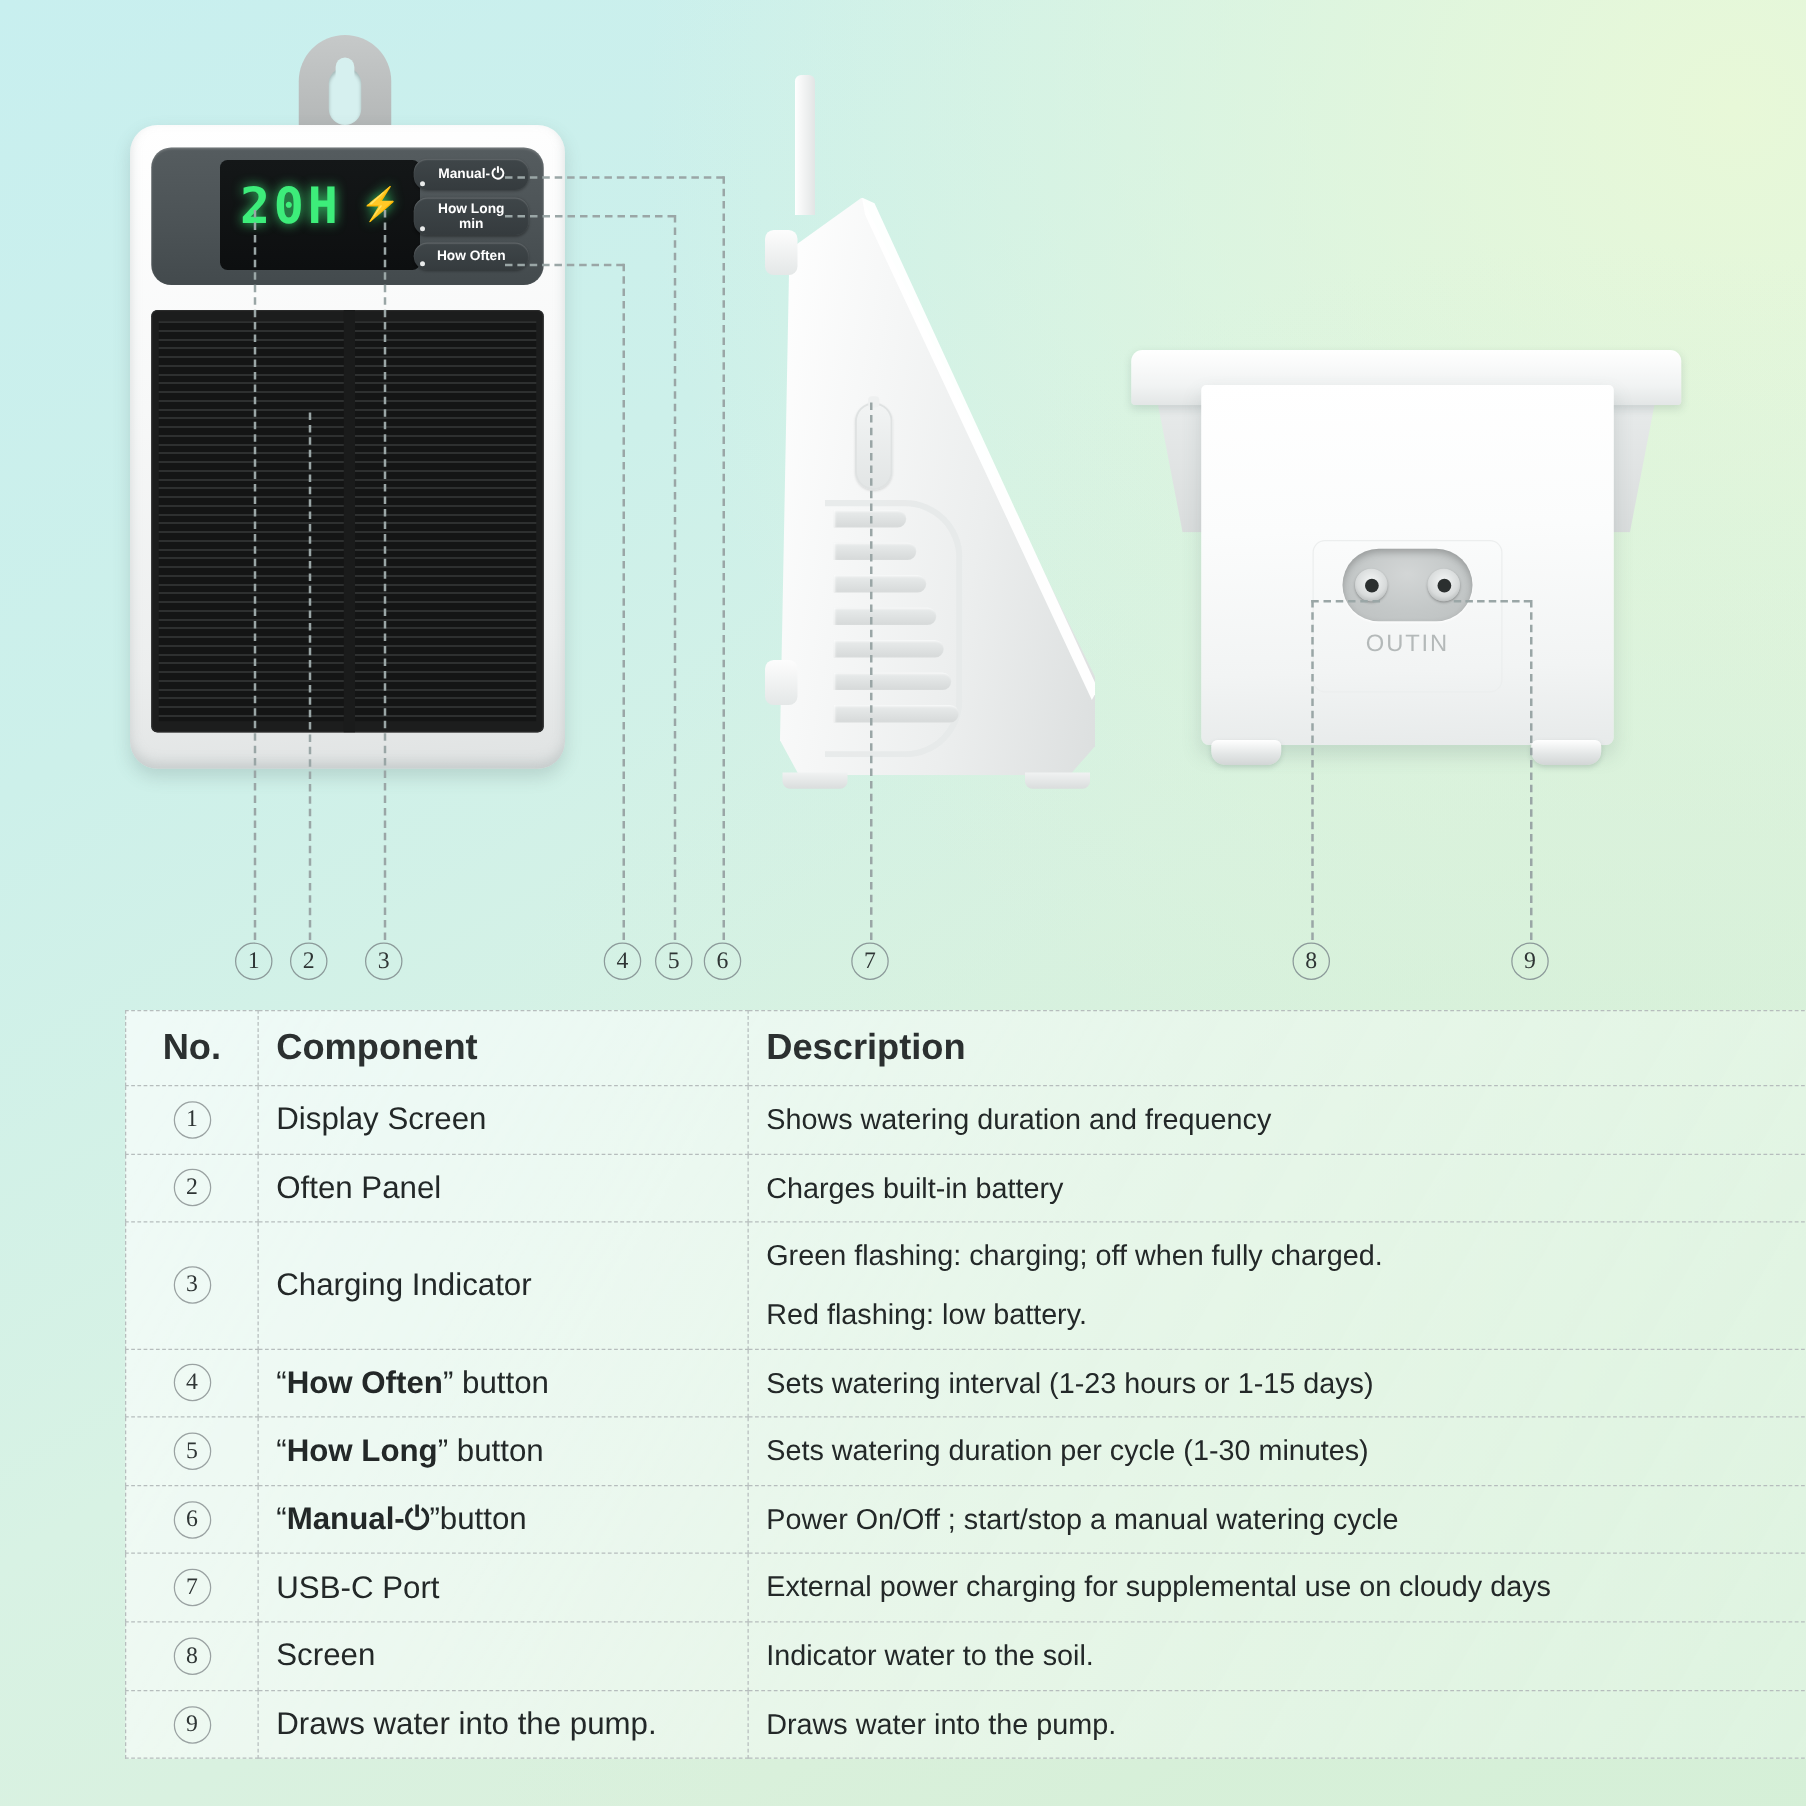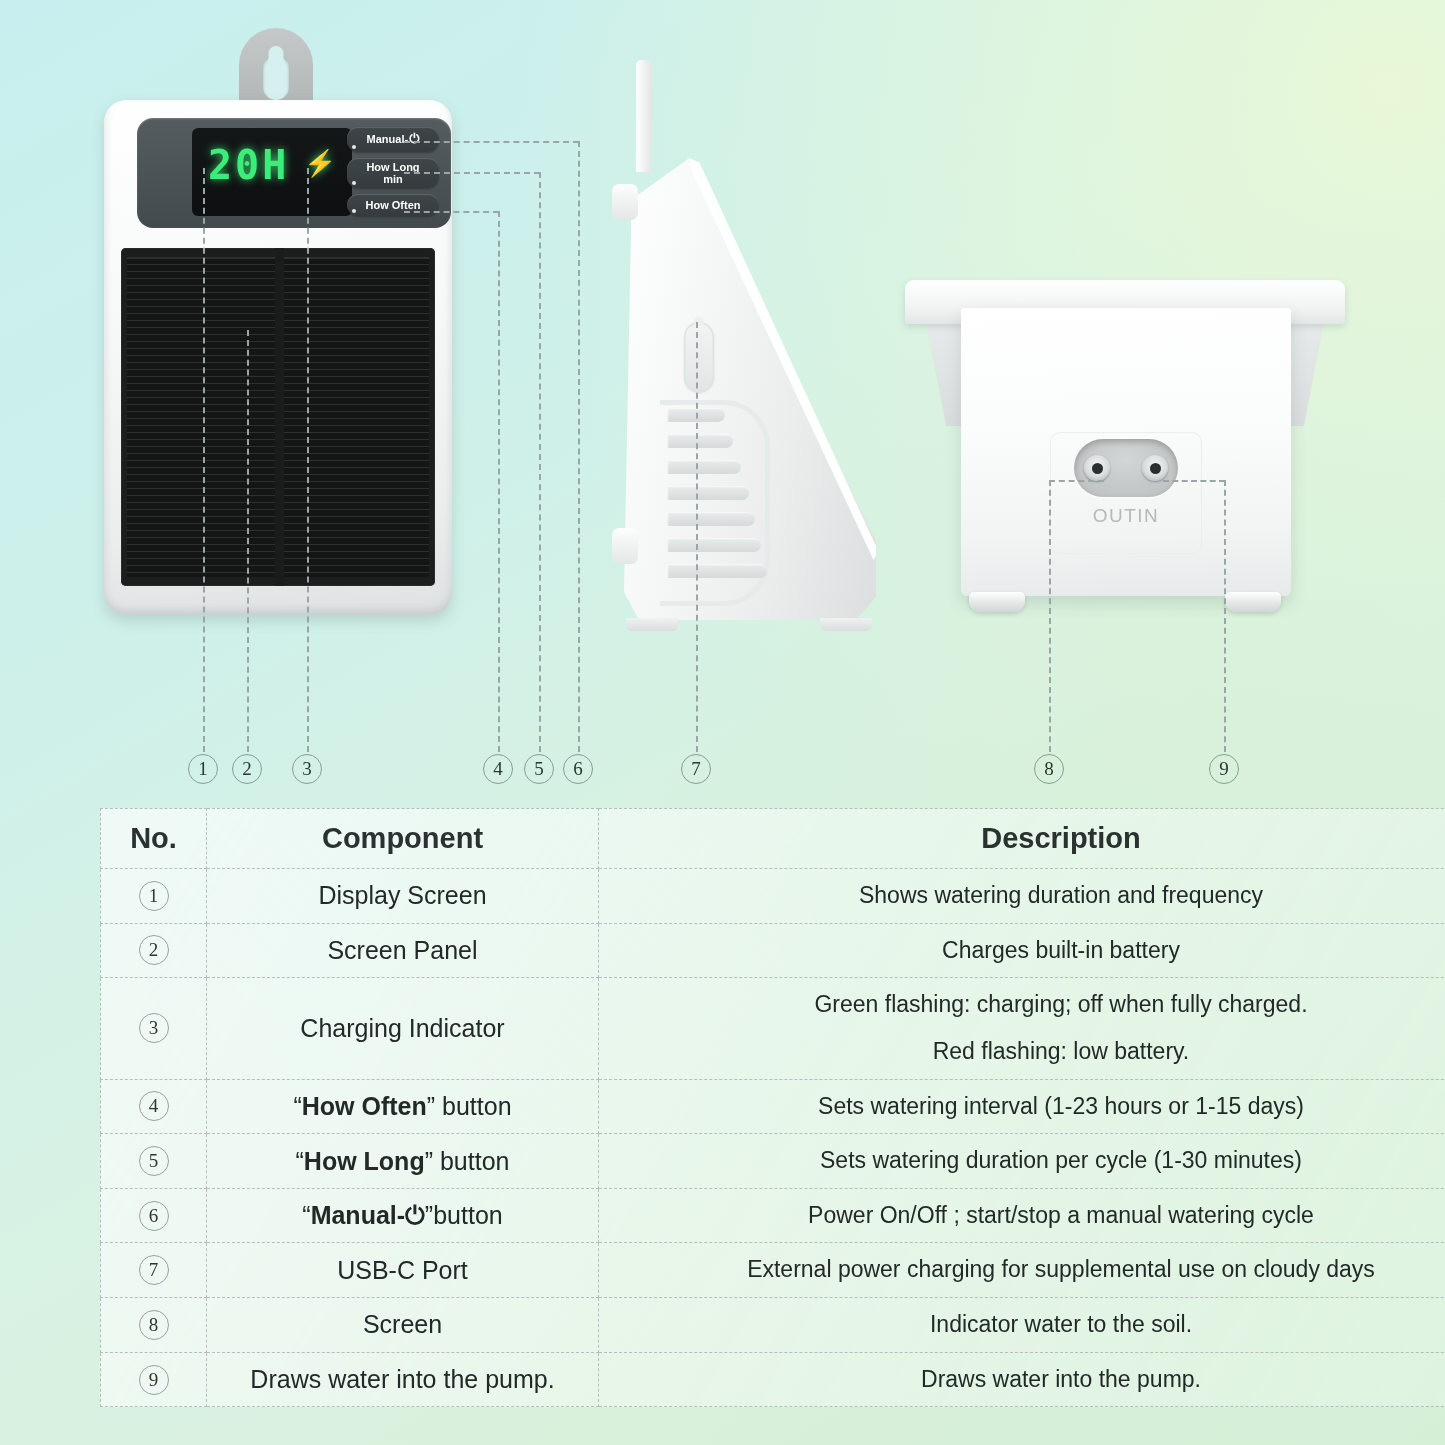--- a/index.html
+++ b/index.html
@@ -84,21 +84,20 @@
     box-shadow: 0 6px 14px rgba(80,100,100,.20), inset 0 -5px 9px rgba(150,160,160,.35);
   }
 
   .ctrl-panel {
     position: absolute;
     left: 17px; top: 18px;
     width: 314px; height: 110px;
     background: linear-gradient(180deg,#555c5f 0%, #4c5356 55%, #434a4d 100%);
     border-radius: 16px;
     box-shadow: inset 0 1px 2px rgba(255,255,255,.22);
-    margin-left: 16px;
   }
 
   .lcd {
     position: absolute;
     left: 55px; top: 10px;
     width: 160px; height: 88px;
     background: linear-gradient(180deg,#141718 0%, #0d0f10 100%);
     border-radius: 6px;
     overflow: hidden;
   }
@@ -350,21 +349,21 @@
   #spec-table {
     position: absolute;
     left: 100px; top: 808px;
     width: 1424px;
     border-collapse: collapse;
     background: linear-gradient(120deg, rgba(255,255,255,.66) 0%, rgba(255,255,255,.40) 48%, rgba(236,250,238,.34) 100%);
   }
   #spec-table td, #spec-table th {
     border: 1.6px dashed #b6bdbd;
     padding: 9px 14px;
-    text-align: center;
+    text-align: left;
     vertical-align: middle;
     color: #232828;
   }
   #spec-table thead th {
     font-size: 29px;
     font-weight: bold;
     padding: 13px 14px;
     color: #2b3030;
   }
   .col-no  { width: 106px; text-align: center !important; }
@@ -531,21 +530,21 @@
     <tbody id="table-body">
         <tr>
           <td class="cell-no col-no"><span class="num-circle">1</span></td>
           <td class="cmp-text col-cmp">Display Screen</td>
           <td class="desc-text">
             <div>Shows watering duration and frequency</div>
           </td>
         </tr>
         <tr>
           <td class="cell-no col-no"><span class="num-circle">2</span></td>
-          <td class="cmp-text col-cmp">Screen Panel</td>
+          <td class="cmp-text col-cmp">Often Panel</td>
           <td class="desc-text">
             <div>Charges built-in battery</div>
           </td>
         </tr>
         <tr>
           <td class="cell-no col-no"><span class="num-circle">3</span></td>
           <td class="cmp-text col-cmp">Charging Indicator</td>
           <td class="desc-text">
             <div>Green flashing: charging; off when fully charged.</div>
             <div class="desc-line2">Red flashing: low battery.</div>

